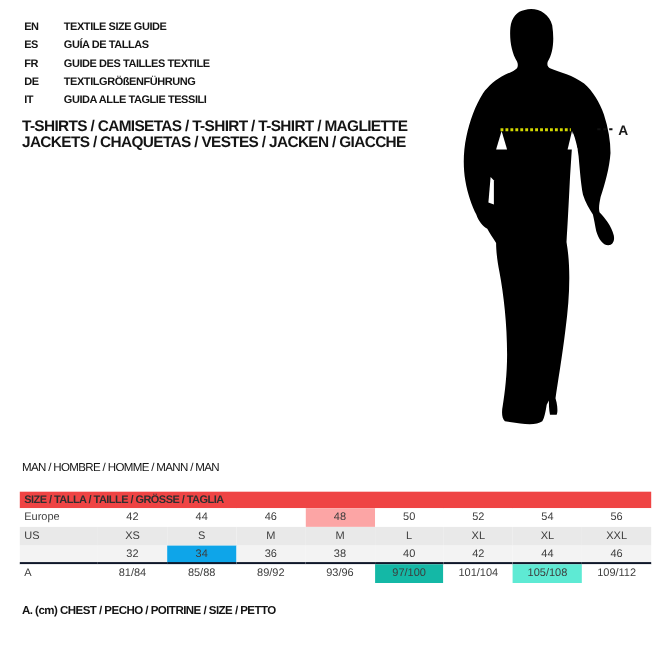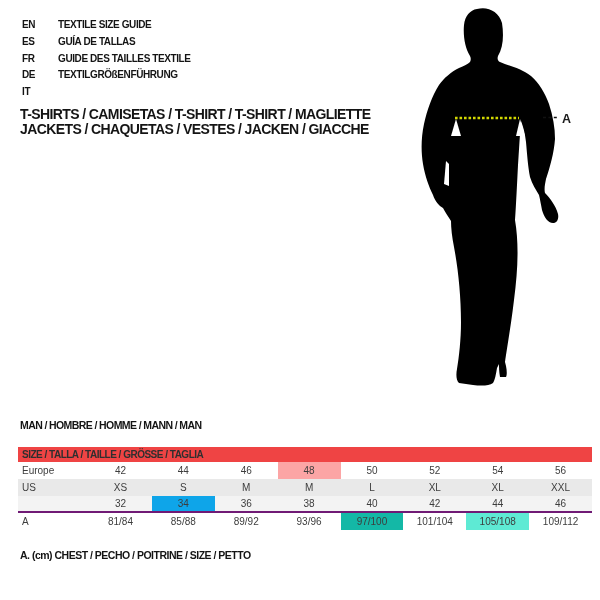--- a/index.html
+++ b/index.html
@@ -38,21 +38,21 @@
   .measure-a-text {
     font-family: "Liberation Sans", sans-serif;
     font-size: 12.5px;
     font-weight: 600;
     fill: #1a1a1a;
   }
 
   
   .section-title {
     position: absolute; left: 20px; top: 419px;
-    font-weight: bold; font-size: 10.5px; letter-spacing: -0.6px;
+    font-weight: normal; font-size: 10.5px; letter-spacing: -0.6px;
     white-space: nowrap;
   }
 
   
   .size-table { position: absolute; left: 18px; top: 447px; width: 574px; }
   .table-header {
     height: 15px; line-height: 15px;
     padding-left: 4px;
     font-weight: bold; font-size: 10px; letter-spacing: -0.5px;
     color: #2f2f2f;
@@ -61,21 +61,21 @@
   .table-grid {
     display: grid;
     grid-template-columns: 71px repeat(8, 1fr);
     grid-auto-rows: 17px;
     font-size: 10px;
     color: #3d3d3d;
   }
   .cell { line-height: 17px; box-sizing: border-box; }
   .cell.label { text-align: left; padding-left: 4px; }
   .cell.val { text-align: center; }
-  .cell.sep-bottom { border-bottom: 2px solid #701a75; line-height: 15px; }
+  .cell.sep-bottom { border-bottom: 2px solid #0f172a; line-height: 15px; }
 
   
   .footnote {
     position: absolute; left: 20px; top: 549px;
     font-weight: bold; font-size: 10.5px; letter-spacing: -0.5px;
     white-space: nowrap;
   }
 </style>
 </head>
 <body>
@@ -94,20 +94,21 @@
     <div class="lang-row">
       <span class="lang-code">FR</span>
       <span class="lang-label">GUIDE DES TAILLES TEXTILE</span>
     </div>
     <div class="lang-row">
       <span class="lang-code">DE</span>
       <span class="lang-label">TEXTILGRÖßENFÜHRUNG</span>
     </div>
     <div class="lang-row">
       <span class="lang-code">IT</span>
+      <span class="lang-label">GUIDA ALLE TAGLIE TESSILI</span>
     </div>
   </div>
 
   <div class="category-lines">
     <div>T-SHIRTS / CAMISETAS / T-SHIRT / T-SHIRT / MAGLIETTE</div>
     <div>JACKETS / CHAQUETAS / VESTES / JACKEN / GIACCHE</div>
   </div>
 
   <svg class="figure-svg" width="205" height="400" viewBox="0 0 205 400">
     <path d="M 82 9

